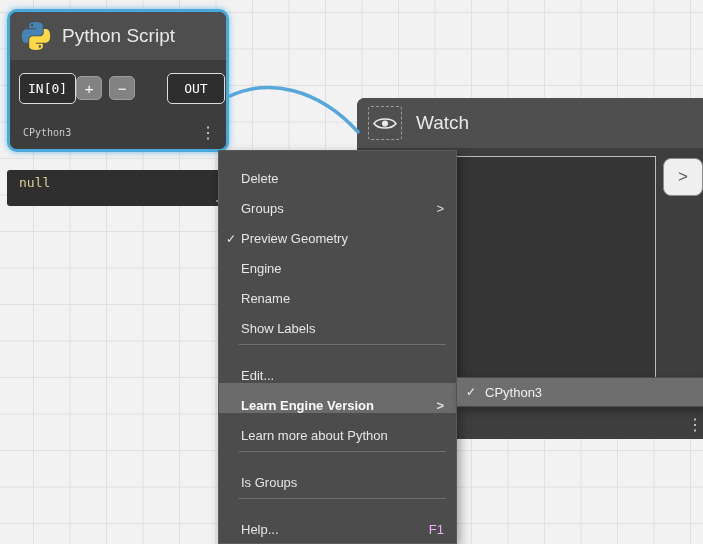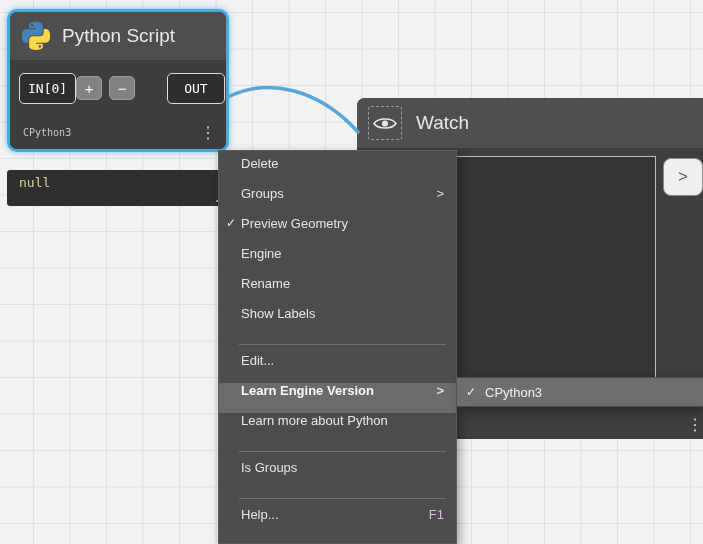--- a/index.html
+++ b/index.html
@@ -68,21 +68,21 @@
     font-family:"Liberation Sans", sans-serif;
   }
   .watch-kebab{position:absolute;left:330px;bottom:6px;}
 
   
   .context-menu{
     position:absolute;left:218px;top:150px;width:239px;height:394px;z-index:10;
     background:#4c4c4c;border:1px solid #5a5a5a;padding-top:5px;overflow:hidden;
     box-shadow:3px 4px 10px rgba(0,0,0,.35);
   }
-  .menu-item{height:30px;display:flex;align-items:flex-start;position:relative;padding:0 12px 0 22px;color:#e6e6e6;font-size:13px;cursor:pointer;}
+  .menu-item{height:30px;display:flex;align-items:flex-end;position:relative;padding:0 12px 0 22px;color:#e6e6e6;font-size:13px;cursor:pointer;}
   .menu-item .check{position:absolute;left:7px;font-size:12px;}
   .menu-item .arrow{margin-left:auto;color:#dedede;font-size:13px;}
   .menu-item .shortcut{margin-left:auto;font-size:13px;color:#f0abfc;}
   .menu-item.highlighted{background:#6b6b6b;font-weight:bold;color:#fafafa;}
   .menu-sep{height:1px;background:#6f6f6f;margin:8px 10px 8px 20px;}
 
   
   .submenu{
     position:absolute;left:457px;top:377px;width:246px;height:30px;z-index:11;
     background:#4c4c4c;padding:1px 0;box-shadow:3px 4px 10px rgba(0,0,0,.35);

